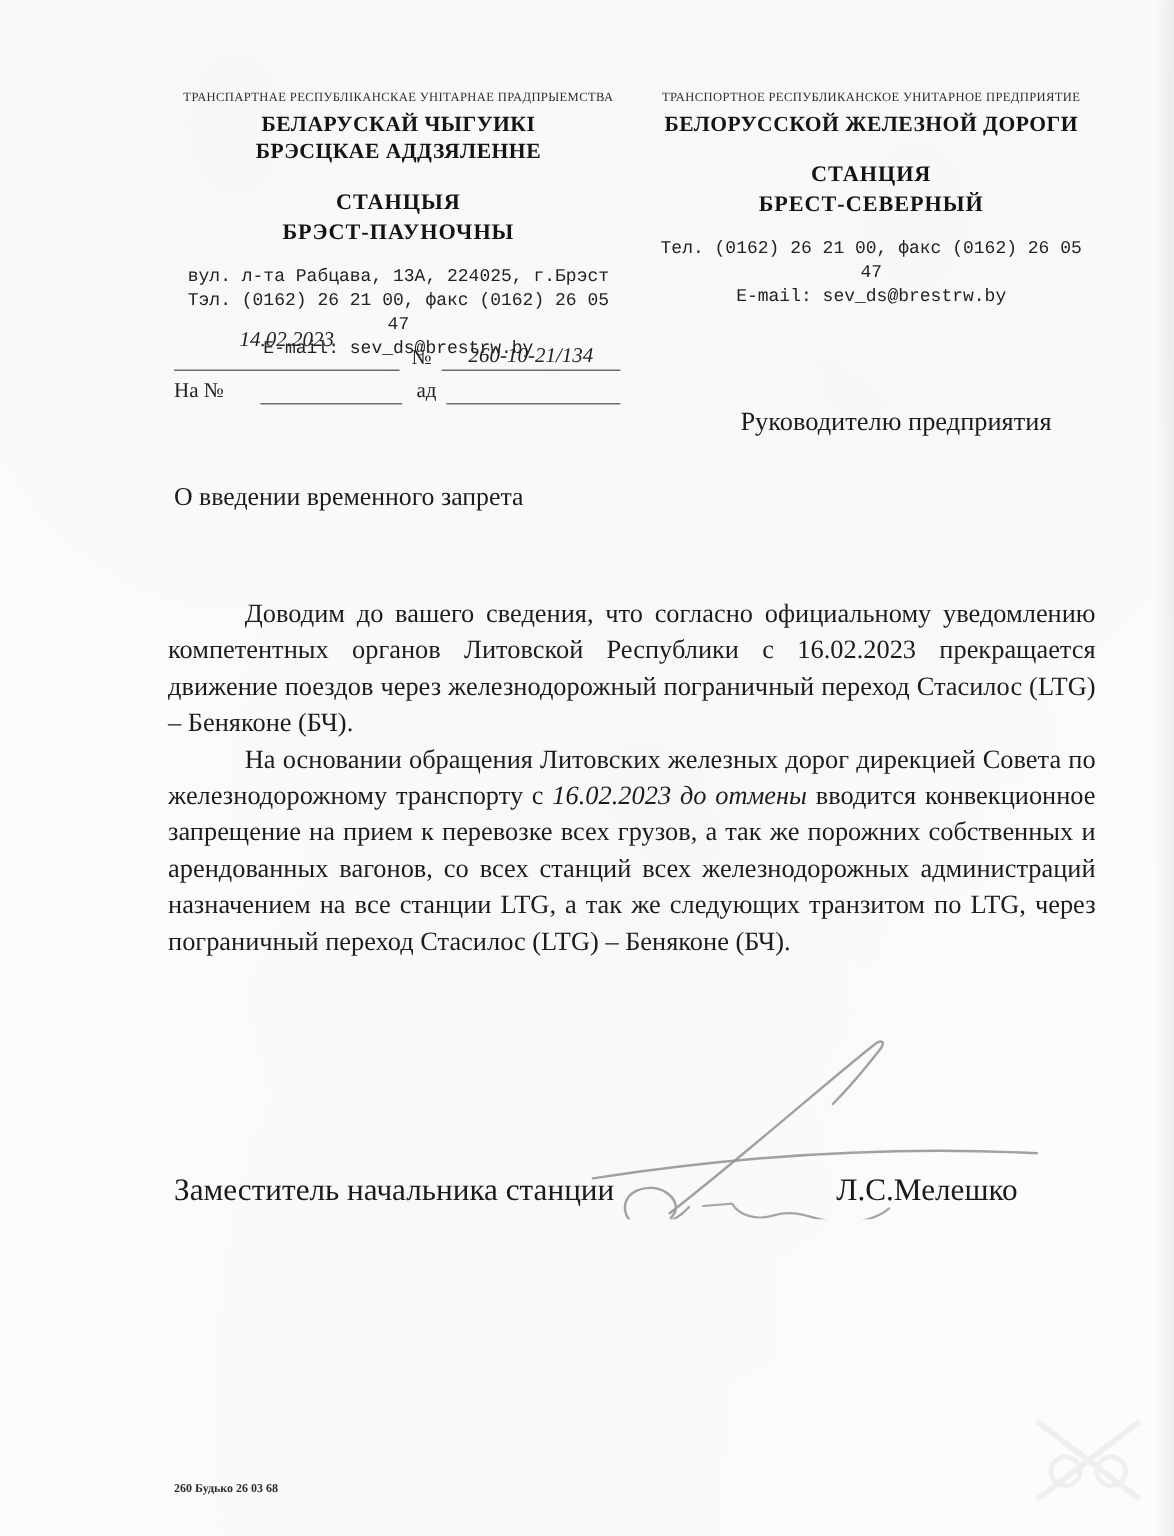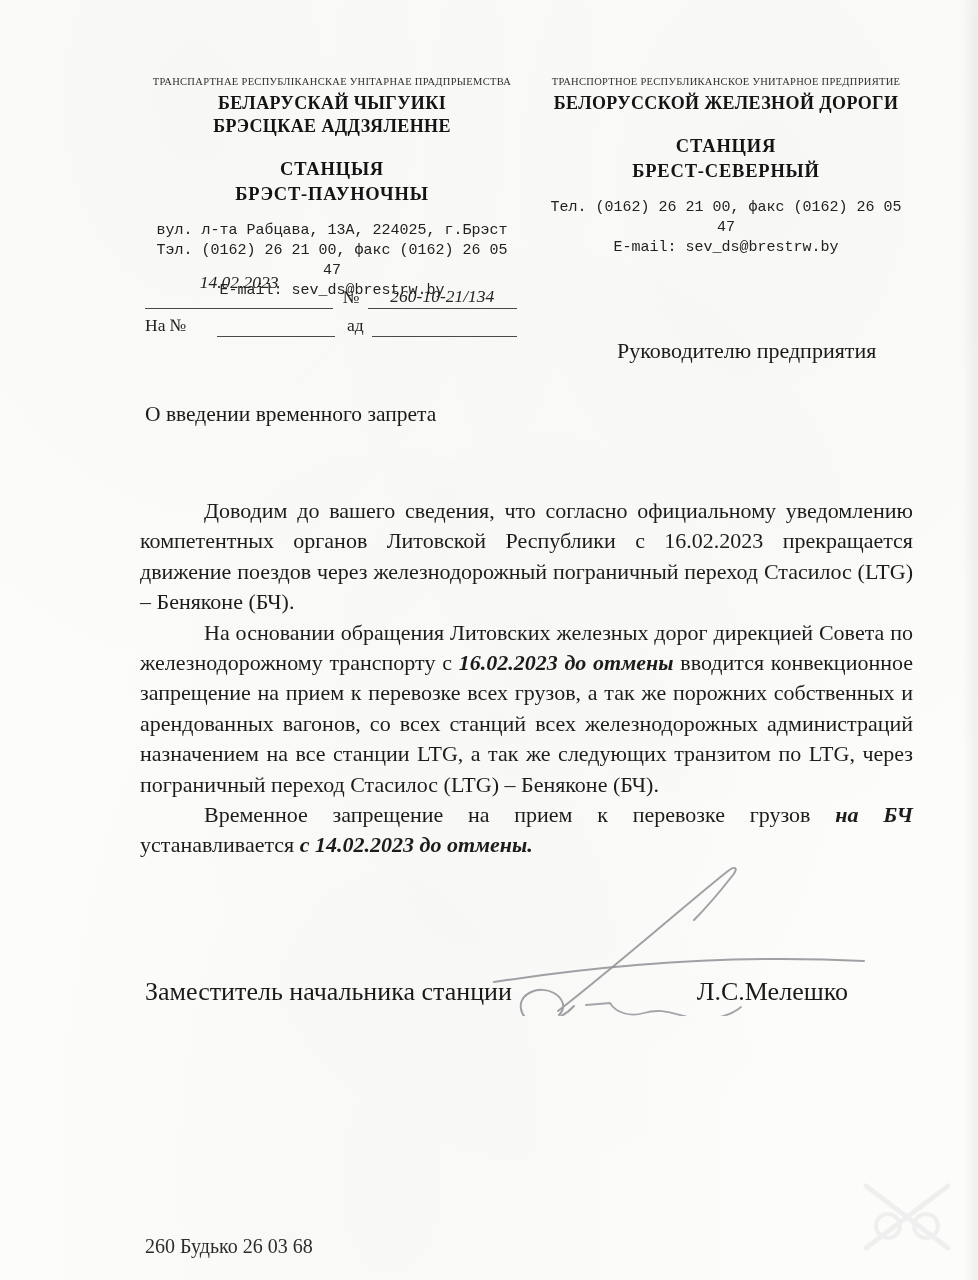--- a/index.html
+++ b/index.html
@@ -48,30 +48,30 @@
   .blank-b { flex: 1; height: 21px; }
   
   .addressee { position: absolute; left: 585px; top: 338px; font-size: 22px; color: #1a1a1a; margin-left: 32px; }
   .subject { position: absolute; left: 145px; top: 402px; font-size: 21.5px; color: #1a1a1a; }
   
   .body-text {
     position: absolute; left: 140px; top: 496px; width: 773px;
     font-size: 22px; line-height: 30.4px; text-align: justify; color: #1c1c1c;
   }
   .body-text p { margin: 0; text-indent: 64px; }
-  .bi { font-weight: 700; font-style: italic; }
+  .bi { font-weight: 400; font-style: italic; }
   
   .sign-row {
     position: absolute; left: 145px; top: 977px; width: 703px;
     display: flex; justify-content: space-between;
     font-size: 26px; color: #1a1a1a;
   }
   .signature-svg { position: absolute; left: 478px; top: 856px; }
   
-  .footer { position: absolute; left: 145px; top: 1235px; font-size: 20px; color: #2c2c2c; }
+  .footer { position: absolute; left: 145px; top: 1235px; font-size: 10px; color: #2c2c2c; font-weight: bold; }
   .watermark { position: absolute; left: 852px; top: 1162px; opacity: 0.10; }
 </style>
 </head>
 <body>
 
 <div class="page">
 
   <div class="lh-col lh-left">
     <div class="org-type">ТРАНСПАРТНАЕ РЕСПУБЛІКАНСКАЕ УНІТАРНАЕ ПРАДПРЫЕМСТВА</div>
     <div class="org-name">БЕЛАРУСКАЙ ЧЫГУИКІ</div>
@@ -113,21 +113,20 @@
       <span class="blank-b underlined"></span>
     </div>
   </div>
 
   <div class="addressee">Руководителю предприятия</div>
   <div class="subject">О введении временного запрета</div>
 
   <div class="body-text">
     <p><span>Доводим до вашего сведения, что согласно официальному уведомлению компетентных органов Литовской Республики с 16.02.2023 прекращается движение поездов через железнодорожный пограничный переход Стасилос (LTG) – Беняконе (БЧ).</span></p>
     <p><span>На основании обращения Литовских железных дорог дирекцией Совета по железнодорожному транспорту с </span><span class="bi">16.02.2023 до отмены</span><span> вводится конвекционное запрещение на прием к перевозке всех грузов, а так же порожних собственных и арендованных вагонов, со всех станций всех железнодорожных администраций назначением на все станции LTG, а так же следующих транзитом по LTG, через пограничный переход Стасилос (LTG) – Беняконе (БЧ).</span></p>
-    <p><span>Временное запрещение на прием к перевозке грузов </span><span class="bi">на БЧ</span><span> устанавливается </span><span class="bi">с 14.02.2023 до отмены.</span></p>
   </div>
 
   <svg class="signature-svg" width="390" height="160" viewBox="0 0 390 160" fill="none">
     <path d="M 16 126 C 120 110, 250 98, 386 105" stroke="#8f9095" stroke-width="2" stroke-linecap="round" opacity="0.85"></path>
     <path d="M 96 150 C 78 170, 46 172, 43 153 C 40 137, 62 129, 76 137 C 86 143, 88 152, 81 159
              M 80 155 C 138 110, 218 40, 250 15 C 256 10, 261 11, 255 19 C 244 33, 228 52, 216 64" stroke="#8f9095" stroke-width="2" stroke-linecap="round" opacity="0.85"></path>
     <path d="M 108 149 L 132 147 C 138 157, 152 161, 166 157 C 186 151, 198 160, 216 162 C 240 165, 256 157, 263 151" stroke="#8f9095" stroke-width="1.8" stroke-linecap="round" opacity="0.8"></path>
   </svg>
 
   <div class="sign-row">

